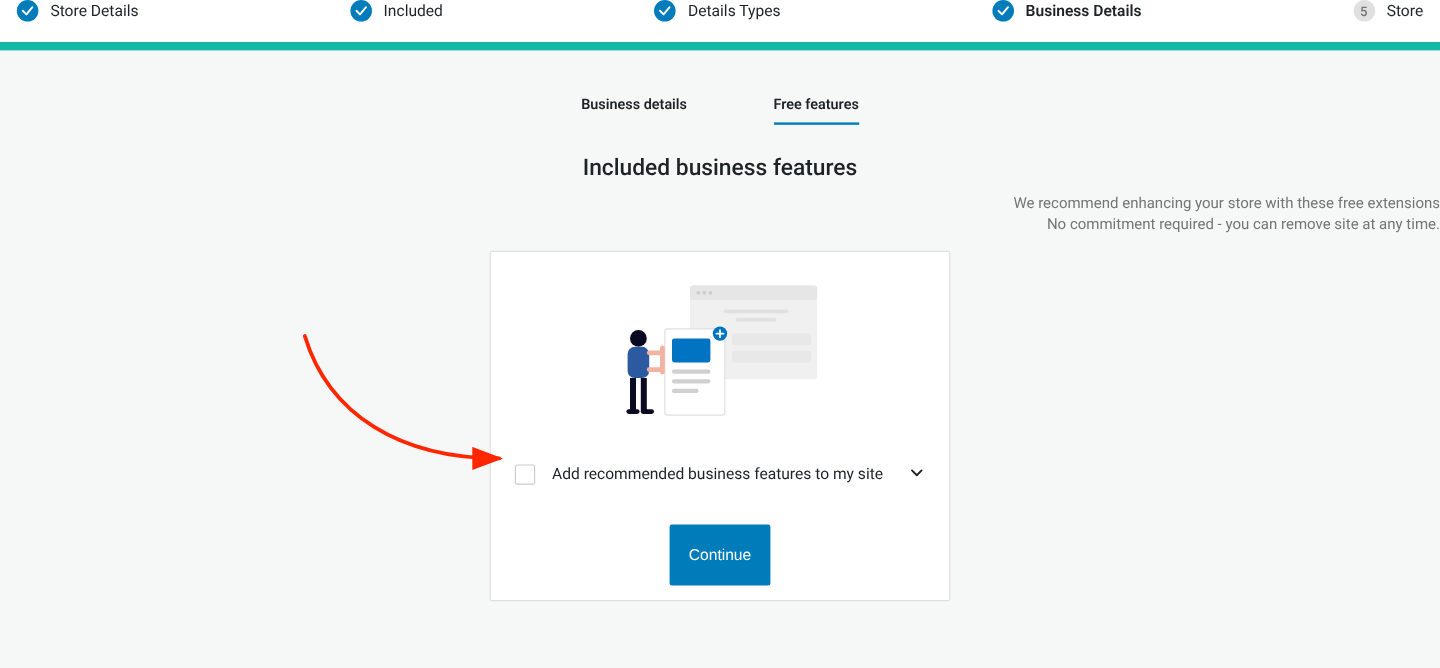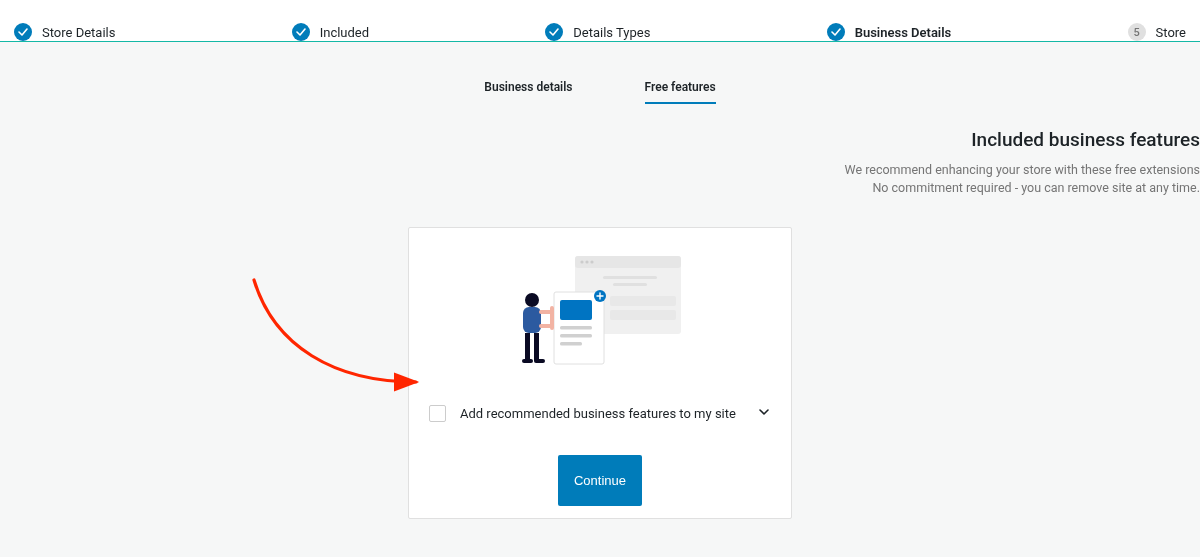--- a/index.html
+++ b/index.html
@@ -6,24 +6,24 @@
     body {
       font-family: -apple-system, BlinkMacSystemFont, "Segoe UI", Roboto, Helvetica, Arial, sans-serif;
       background: #f6f7f7;
       width: 1200px;
       height: 557px;
       overflow: hidden;
       position: relative;
     }
     .stepper {
       background: #fff;
-      border-bottom: 1px solid #14b8a6;
+      border-bottom: 7px solid #14b8a6;
       height: 42px;
       display: flex;
-      align-items: flex-end;
+      align-items: flex-start;
       justify-content: space-between;
       padding: 0 14px;
     }
     .step {
       display: flex;
       align-items: center;
       gap: 10px;
       font-size: 13px;
       color: #1d2327;
       cursor: pointer;
@@ -68,32 +68,31 @@
       margin-left: 44px;
     }
     .headline {
       text-align: center;
       margin-top: 24px;
     }
     .headline h2 {
       font-size: 19px;
       font-weight: 500;
       color: #1d2327;
-      text-align: right;
     }
     .headline p {
       margin-top: 10px;
       font-size: 12.5px;
       color: #757575;
       line-height: 1.45;
       text-align: right;
     }
     .card {
       width: 384px;
-      margin: 30px auto 0;
+      margin: 12px auto 0;
       background: #fff;
       border: 1px solid #e0e0e0;
       border-radius: 2px;
       padding: 18px 20px 12px;
     }
     .illustration-wrap {
       display: flex;
       justify-content: center;
       padding-top: 6px;
     }

